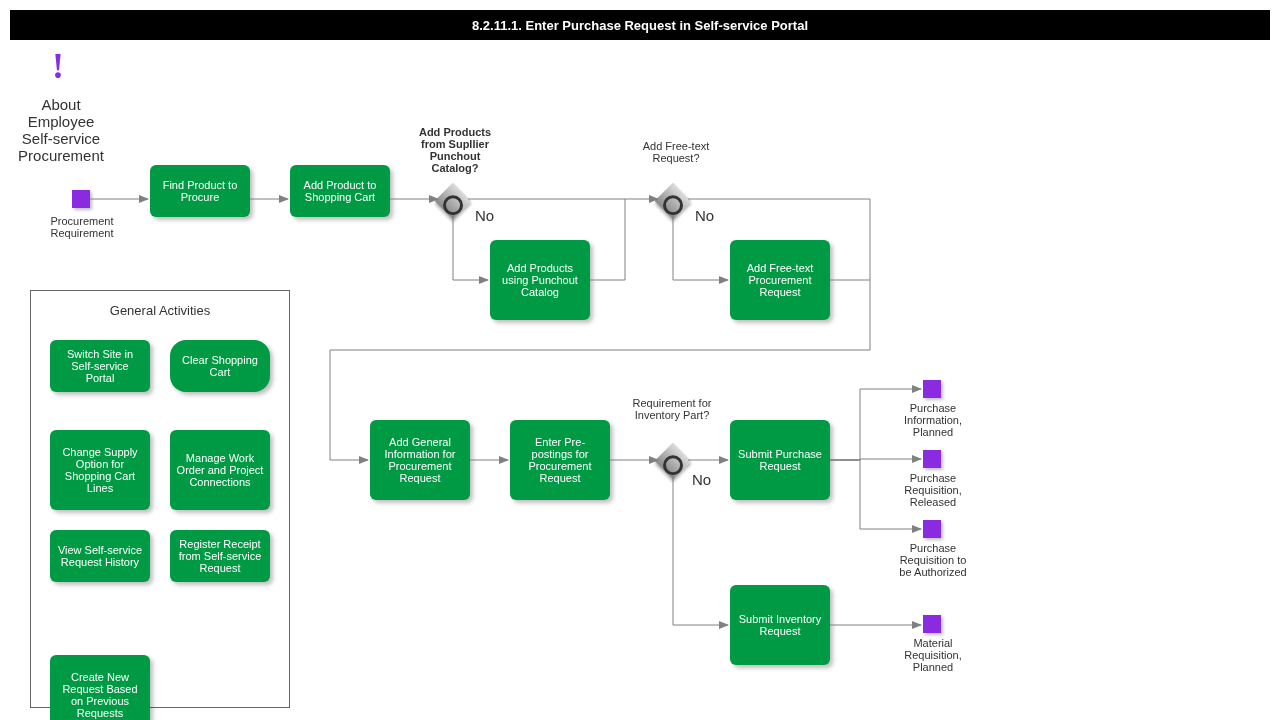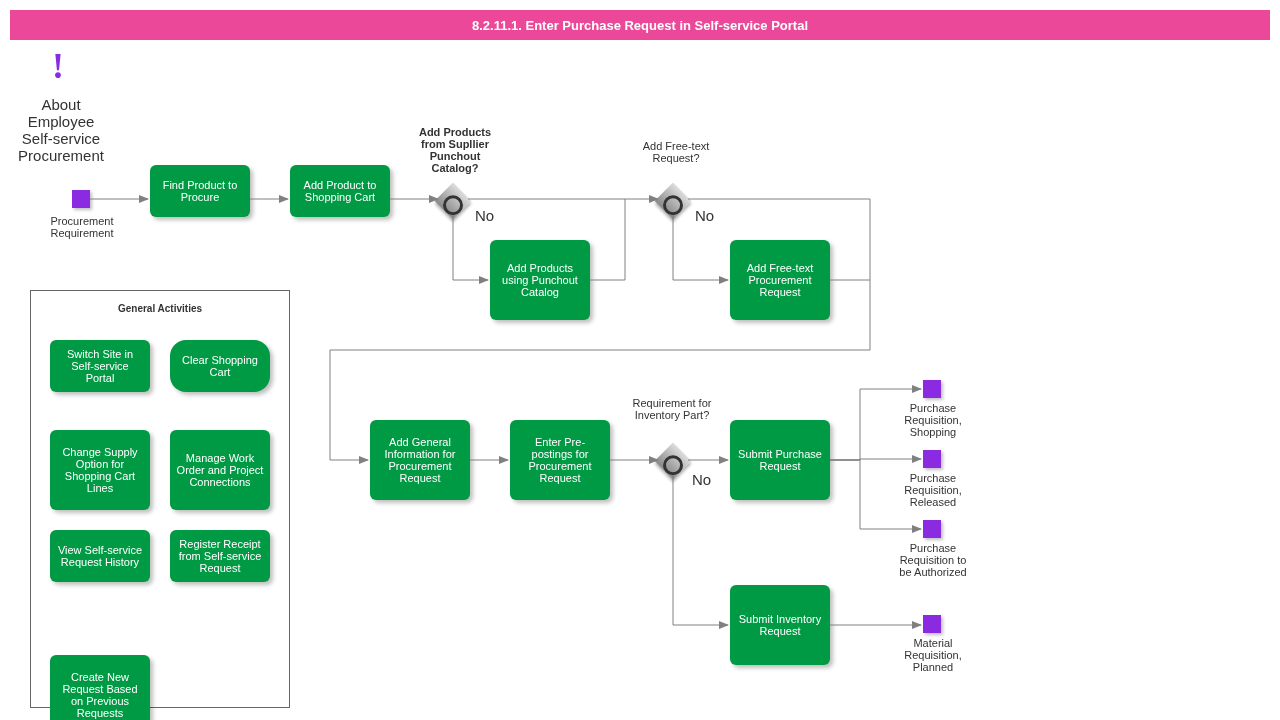--- a/index.html
+++ b/index.html
@@ -1,29 +1,29 @@
 <!DOCTYPE html>
 <html><head>
 <meta charset="utf-8">
 <style>
   * { box-sizing: border-box; margin: 0; padding: 0; }
   body { font-family: Arial, Helvetica, sans-serif; font-size: 11px; background: #fff; position: relative; width: 1280px; height: 720px; overflow: hidden; }
-  .title-bar { position: absolute; top: 10px; left: 10px; right: 10px; height: 30px; background: #ec4899; color: #fff; font-weight: bold; font-size: 13px; display: flex; align-items: center; justify-content: center; }
+  .title-bar { position: absolute; top: 10px; left: 10px; right: 10px; height: 30px; background: #000000; color: #fff; font-weight: bold; font-size: 13px; display: flex; align-items: center; justify-content: center; }
   .note-icon { position: absolute; color: #8a2be2; font-size: 36px; font-weight: bold; font-family: Georgia, serif; line-height: 1; }
   .note-label { position: absolute; text-align: center; font-size: 15px; color: #333; }
   .start-event, .end-event { position: absolute; width: 18px; height: 18px; background: #8a2be2; box-shadow: 2px 2px 3px rgba(0,0,0,.25); }
   .event-label { position: absolute; text-align: center; font-size: 11px; color: #333; }
   .activity { position: absolute; width: 100px; height: 52px; background: #009a44; color: #fff; border-radius: 6px; display: flex; align-items: center; justify-content: center; text-align: center; padding: 6px; font-size: 11px; box-shadow: 3px 3px 4px rgba(0,0,0,.25); }
   .activity80 { height: 80px; }
   .gateway { position: absolute; width: 26px; height: 26px; transform: rotate(45deg); background: linear-gradient(#ddd,#888); box-shadow: 2px 2px 3px rgba(0,0,0,.3); }
   .gateway::after { content: ""; position: absolute; top: 6px; left: 6px; width: 14px; height: 14px; border: 3px solid #333; border-radius: 50%; transform: rotate(-45deg); }
   .gw-label { position: absolute; text-align: center; font-size: 11px; color: #333; }
   .edge-label { position: absolute; font-size: 15px; color: #333; margin-top: 23px; }
   .group-box { position: absolute; border: 1px solid #666; background: #fff; }
-  .group-title { position: absolute; text-align: center; font-size: 10px; color: #333; width: 100%; font-weight: bold; }
+  .group-title { position: absolute; text-align: center; font-size: 13px; color: #333; width: 100%; }
   svg.edges { position: absolute; top: 0; left: 0; width: 1280px; height: 720px; pointer-events: none; }
   svg.edges path { fill: none; stroke: #808080; stroke-width: 1; }
   svg.edges marker path { fill: #808080; stroke: none; }
 </style>
 </head>
 <body>
 
 <div class="title-bar">8.2.11.1. Enter Purchase Request in Self-service Portal</div>
 
 <div class="note-icon" style="left:52px; top:48px;">!</div>
@@ -51,21 +51,21 @@
 <div class="activity activity80" style="left:510px; top:420px;">Enter Pre-postings for Procurement Request</div>
 
 <div class="gateway" style="left:660px; top:448px;"></div>
 <div class="gw-label" style="left:632px; top:397px; width:80px;">Requirement for Inventory Part?</div>
 <div class="edge-label" style="left:692px; top:448px;">No</div>
 
 <div class="activity activity80" style="left:730px; top:420px;">Submit Purchase Request</div>
 <div class="activity activity80" style="left:730px; top:585px;">Submit Inventory Request</div>
 
 <div class="end-event" style="left:923px; top:380px;"></div>
-<div class="event-label" style="left:893px; top:402px; width:80px;">Purchase Requisition, Shopping</div>
+<div class="event-label" style="left:893px; top:402px; width:80px;">Purchase Information, Planned</div>
 
 <div class="end-event" style="left:923px; top:450px;"></div>
 <div class="event-label" style="left:893px; top:472px; width:80px;">Purchase Requisition, Released</div>
 
 <div class="end-event" style="left:923px; top:520px;"></div>
 <div class="event-label" style="left:893px; top:542px; width:80px;">Purchase Requisition to be Authorized</div>
 
 <div class="end-event" style="left:923px; top:615px;"></div>
 <div class="event-label" style="left:893px; top:637px; width:80px;">Material Requisition, Planned</div>
 

